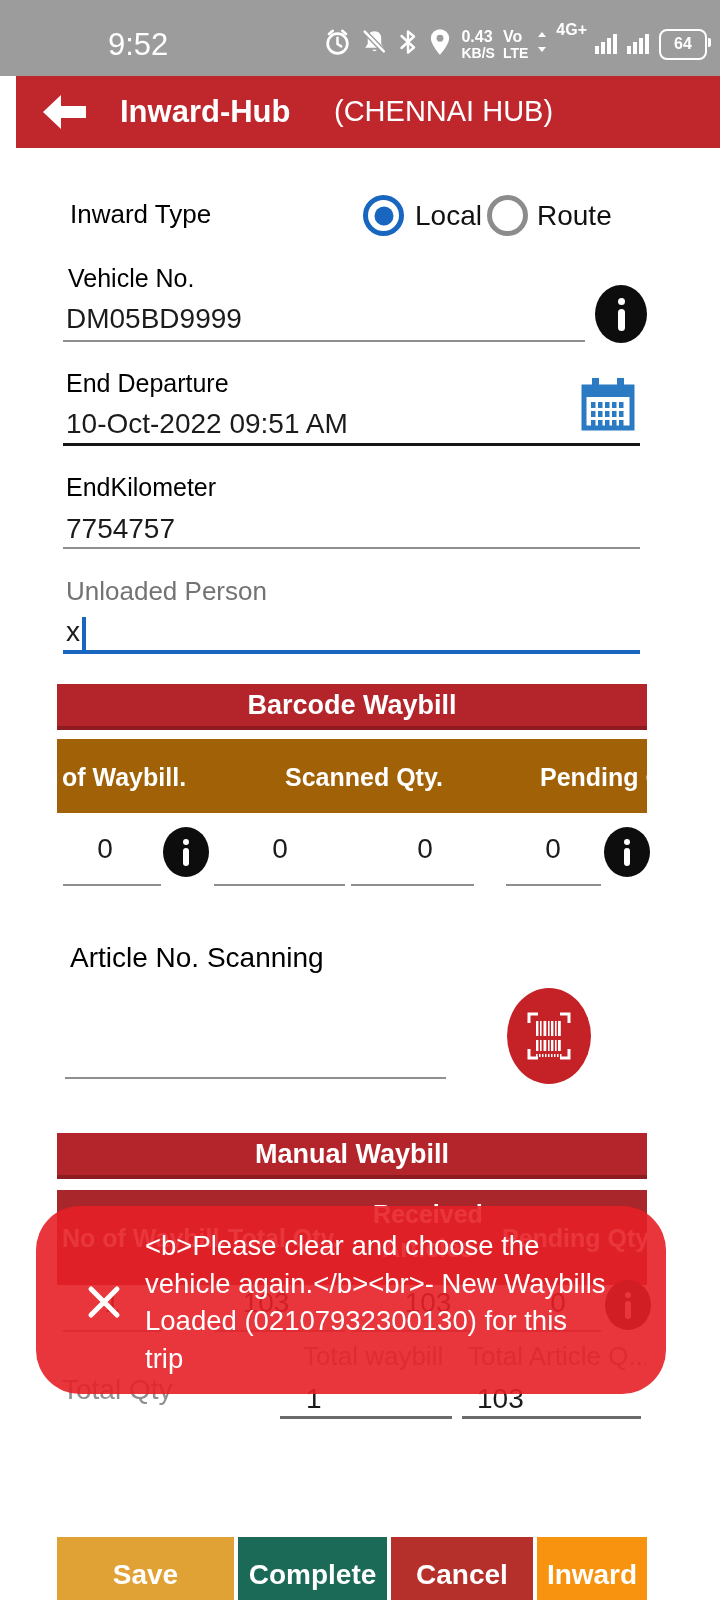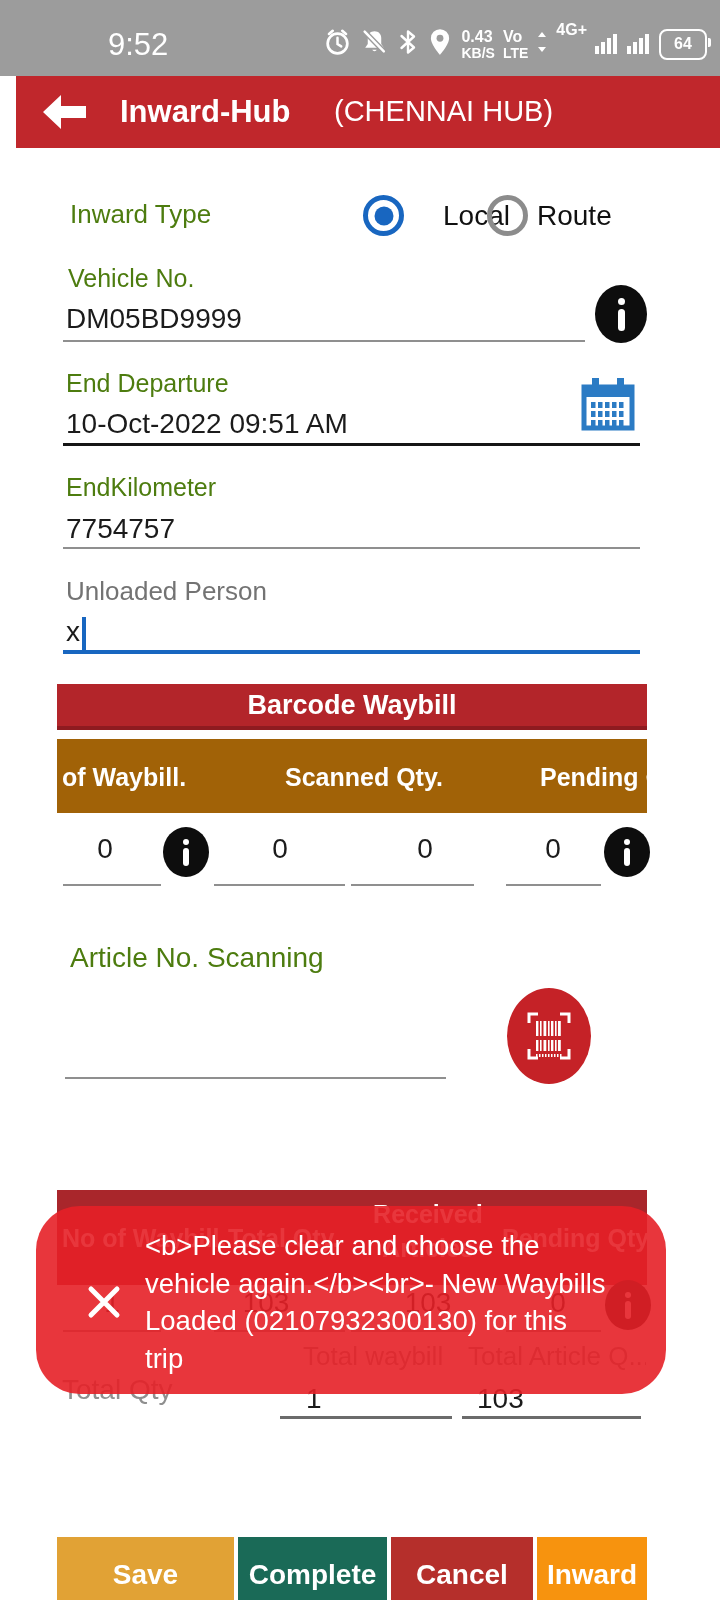--- a/index.html
+++ b/index.html
@@ -16,21 +16,21 @@
   .sb-txtblock .t2{font-size:14px;margin-top:1px;}
   .battery{position:relative;width:44px;height:27px;border:2.5px solid #fff;border-radius:8px;color:#fff;font-size:16px;font-weight:bold;display:flex;align-items:center;justify-content:center;}
   .battery:after{content:"";position:absolute;right:-6px;top:7px;width:3.5px;height:9px;background:#fff;border-radius:0 2px 2px 0;}
 
   
   .appbar{position:absolute;left:16px;top:76px;width:720px;height:72px;background:#C0272C;}
   .appbar-title{position:absolute;left:104px;top:18px;font-size:31px;font-weight:bold;color:#fff;}
   .appbar-sub{position:absolute;left:318px;top:19px;font-size:29px;color:#fff;}
   .back-btn{position:absolute;left:24px;top:17px;width:48px;height:38px;}
 
-  .label{position:absolute;font-size:25px;color:#4d7c0f;}
+  .label{position:absolute;font-size:25px;color:#000000;}
   .value{position:absolute;font-size:28px;color:#1b1b1b;}
   .hr{position:absolute;background:#8F8F8F;}
 
   
   .radio-outer{position:absolute;width:41px;height:41px;border-radius:50%;box-sizing:border-box;border:5px solid #8C8C8C;}
   .radio-outer.sel{border-color:#1866C0;}
   .radio-dot{position:absolute;left:50%;top:50%;width:19px;height:19px;border-radius:50%;background:#1866C0;transform:translate(-50%,-50%);}
   .radio-label{position:absolute;font-size:28px;color:#111;}
 
   .info-icon{position:absolute;width:52px;height:58px;border-radius:50%;background:#0d0d0d;display:flex;flex-direction:column;align-items:center;justify-content:center;gap:4px;}
@@ -143,21 +143,21 @@
         </svg>
     </span>
     <span class="appbar-title">Inward-Hub</span>
     <span class="appbar-sub">(CHENNAI HUB)</span>
   </div>
 
   <span class="label" style="left:70px;top:199px;font-size:26px;">Inward Type</span>
   <span class="radio-outer sel" style="left:363px;top:195px;">
       <span class="radio-dot"></span>
     </span>
-  <span class="radio-label" style="left:415px;top:200px;margin-left:28px;">Local</span>
+  <span class="radio-label" style="left:415px;top:200px;">Local</span>
   <span class="radio-outer" style="left:487px;top:195px;"></span>
   <span class="radio-label" style="left:537px;top:200px;">Route</span>
 
   <span class="label" style="left:68px;top:264px;">Vehicle No.</span>
   <span class="value" style="left:66px;top:303px;">DM05BD9999</span>
   <div class="hr" style="left:63px;top:340px;width:522px;height:2px;"></div>
   <div class="info-icon" style="left:595px;top:285px;">
     <span class="dot"></span>
       <span class="stem"></span>
   </div>
@@ -254,20 +254,21 @@
           <rect x="27" y="45" width="1.5" height="3"></rect>
           <rect x="30" y="45" width="1.5" height="3"></rect>
           <rect x="33" y="45" width="1.5" height="3"></rect>
           <rect x="36" y="45" width="1.5" height="3"></rect>
         </g>
       </svg>
   </div>
   <span class="value" style="left:68px;top:1040px;"></span>
   <div class="hr" style="left:65px;top:1077px;width:381px;height:2px;"></div>
 
+  <div class="banner" style="top:1133px;">Manual Waybill</div>
   <div class="thead thead2" style="top:1190px;height:95px;">
     <span style="left:5px;top:34px;">No of Waybill.</span>
     <span style="left:171px;top:34px;">Total Qty.</span>
     <span style="left:306px;top:10px;width:130px;text-align:center;">Received</span>
     <span style="left:306px;top:44px;width:130px;text-align:center;">Articles</span>
     <span style="left:445px;top:34px;">Pending Qty.</span>
   </div>
   <span class="cell" style="left:82px;top:1287px;">1</span>
   <span class="cell" style="left:236px;top:1287px;">103</span>
   <span class="cell" style="left:398px;top:1287px;">103</span>

